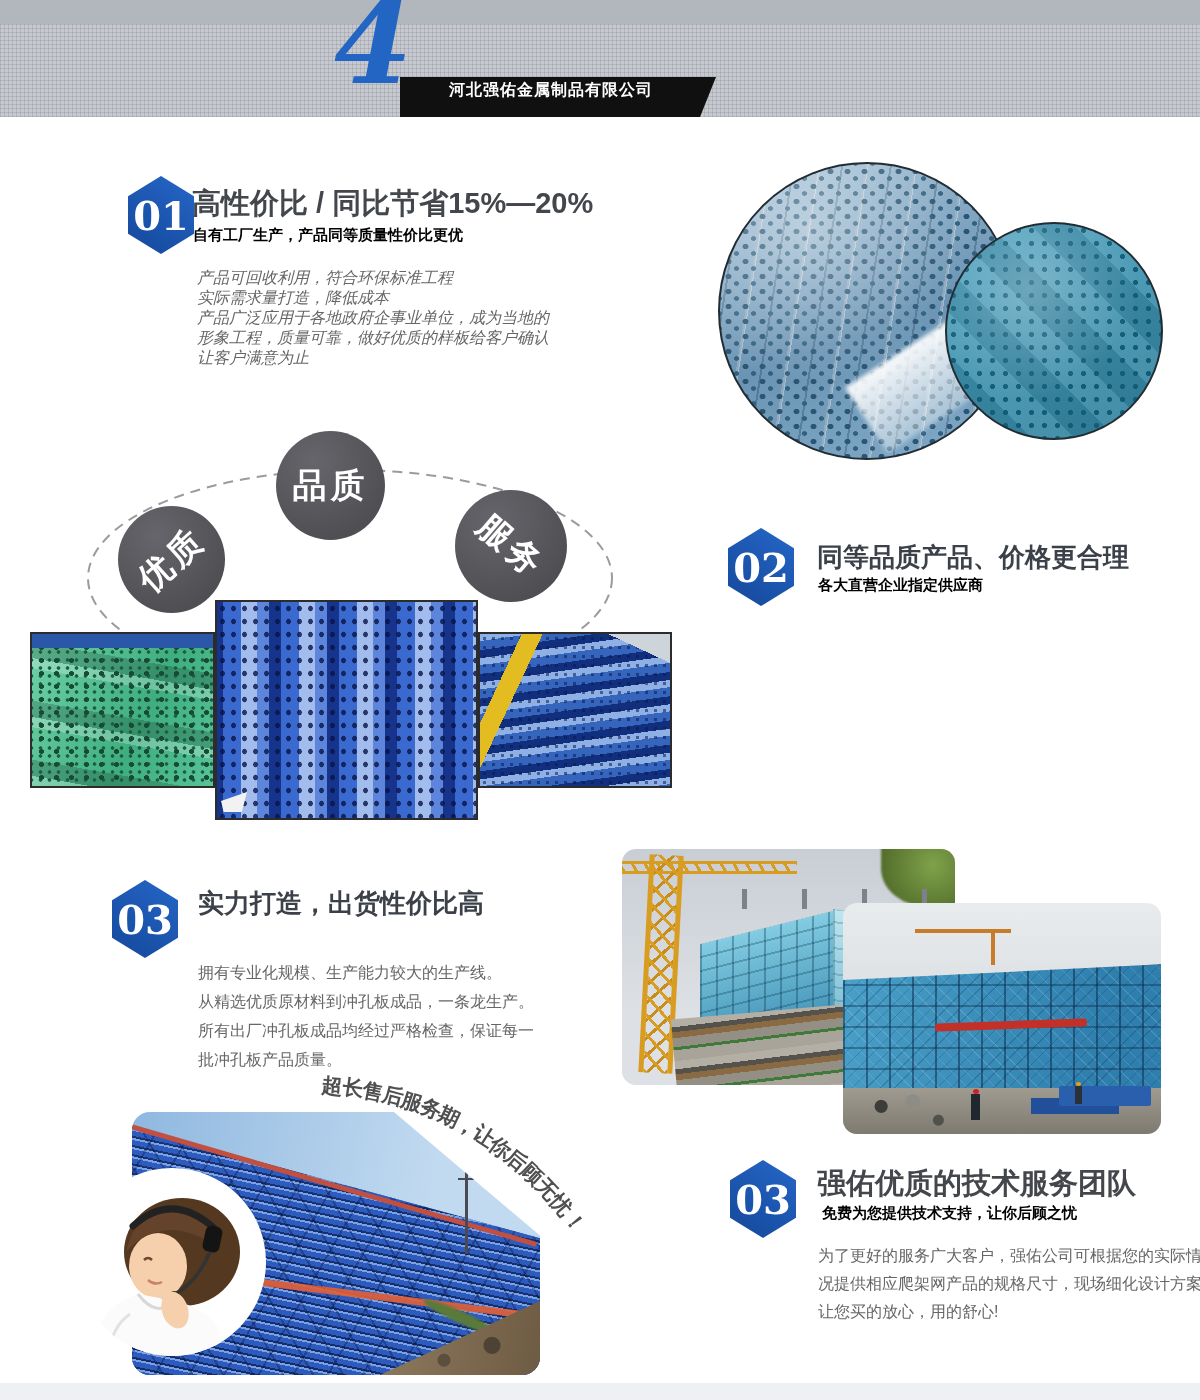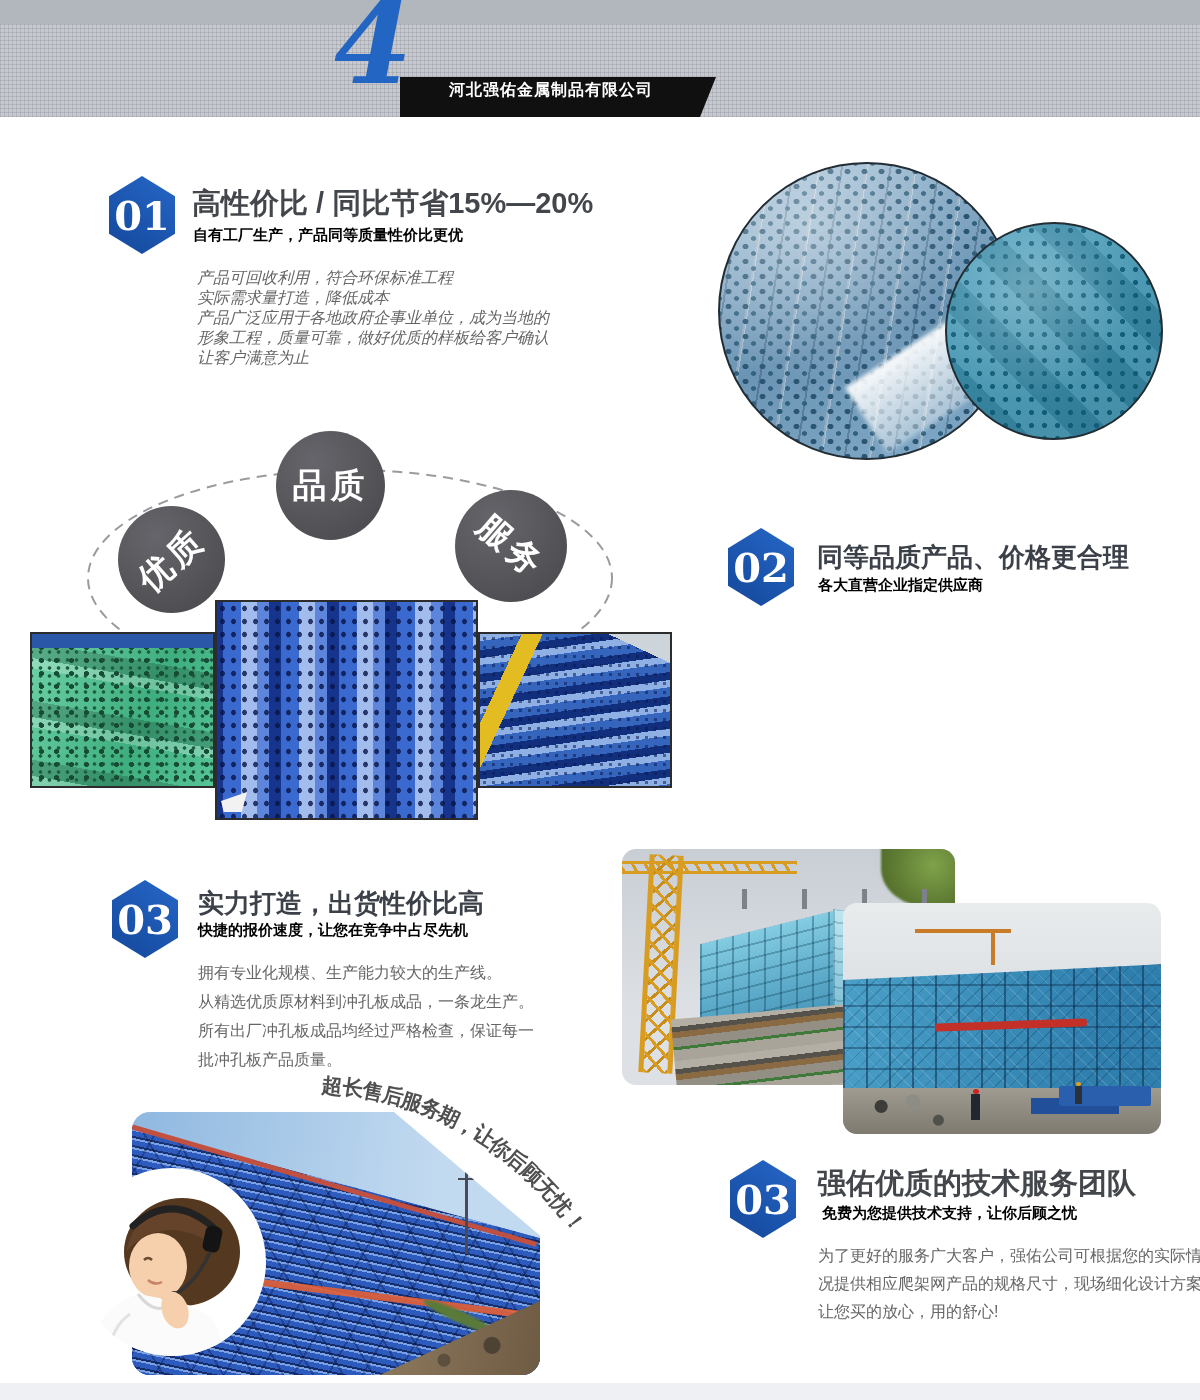--- a/index.html
+++ b/index.html
@@ -30,21 +30,21 @@
     justify-content:center;font-family:"DejaVu Serif",serif;font-weight:bold;font-size:40px;
     background:linear-gradient(215deg,#2767c8 0%,#1b55ae 55%,#15499b 100%);
     clip-path:polygon(50% 0,100% 26%,100% 74%,50% 100%,0 74%,0 26%);}
   .adv-title{position:absolute;color:#43474c;font-weight:bold;white-space:nowrap;}
   .adv-title.sans{font-family:"Liberation Sans",sans-serif;font-size:29px;}
   .adv-title.serif{font-family:"DejaVu Serif",serif;font-size:26px;color:#3b4049;}
   .adv-sub{position:absolute;font-family:"DejaVu Serif",serif;font-weight:bold;
     font-size:15px;color:#000000;white-space:nowrap;}
   .adv-body{position:absolute;font-size:16px;color:#666;white-space:pre-line;}
 
-  #hex1{left:109px;top:176px;} #t1{left:192px;top:184px;} #s1{left:193px;top:226px;}
+  #hex1{left:128px;top:176px;} #t1{left:192px;top:184px;} #s1{left:193px;top:226px;}
   #b1{left:197px;top:268px;width:420px;line-height:20px;font-style:italic;}
   #hex2{left:728px;top:528px;} #t2{left:817px;top:540px;} #s2{left:818px;top:576px;}
   #b2{left:818px;top:614px;width:380px;line-height:30px;}
   #hex3{left:112px;top:880px;} #t3{left:198px;top:886px;text-align:center;} #s3{left:198px;top:921px;}
   #b3{left:198px;top:958px;width:400px;line-height:29px;}
   #hex4{left:730px;top:1160px;} #t4{left:817px;top:1164px;} #s4{left:822px;top:1204px;}
   #b4{left:818px;top:1242px;width:420px;line-height:28px;}
 
   
   .dash-layer{position:absolute;left:0;top:0;width:1200px;height:1400px;z-index:1;pointer-events:none;}
@@ -232,21 +232,20 @@
 产品广泛应用于各地政府企事业单位，成为当地的
 形象工程，质量可靠，做好优质的样板给客户确认
 让客户满意为止</div>
 
   <div class="hex" id="hex2" data-name="hexagon-number-02">02</div>
   <div class="adv-title serif" id="t2" data-name="advantage-2-title">同等品质产品、价格更合理</div>
   <div class="adv-sub" id="s2" data-name="advantage-2-subtitle">各大直营企业指定供应商</div>
 
   <div class="hex" id="hex3" data-name="hexagon-number-03">03</div>
   <div class="adv-title serif" id="t3" data-name="advantage-3-title">实力打造，出货性价比高</div>
-  <div class="adv-sub" id="s3" data-name="advantage-3-subtitle">快捷的报价速度，让您在竞争中占尽先机</div>
   <div class="adv-body" id="b3" data-name="advantage-3-body">拥有专业化规模、生产能力较大的生产线。
 从精选优质原材料到冲孔板成品，一条龙生产。
 所有出厂冲孔板成品均经过严格检查，保证每一
 批冲孔板产品质量。</div>
 
   <div class="hex" id="hex4" data-name="hexagon-number-04">03</div>
   <div class="adv-title sans" id="t4" data-name="advantage-4-title">强佑优质的技术服务团队</div>
   <div class="adv-sub" id="s4" data-name="advantage-4-subtitle">免费为您提供技术支持，让你后顾之忧</div>
   <div class="adv-body" id="b4" data-name="advantage-4-body">为了更好的服务广大客户，强佑公司可根据您的实际情
 况提供相应爬架网产品的规格尺寸，现场细化设计方案

